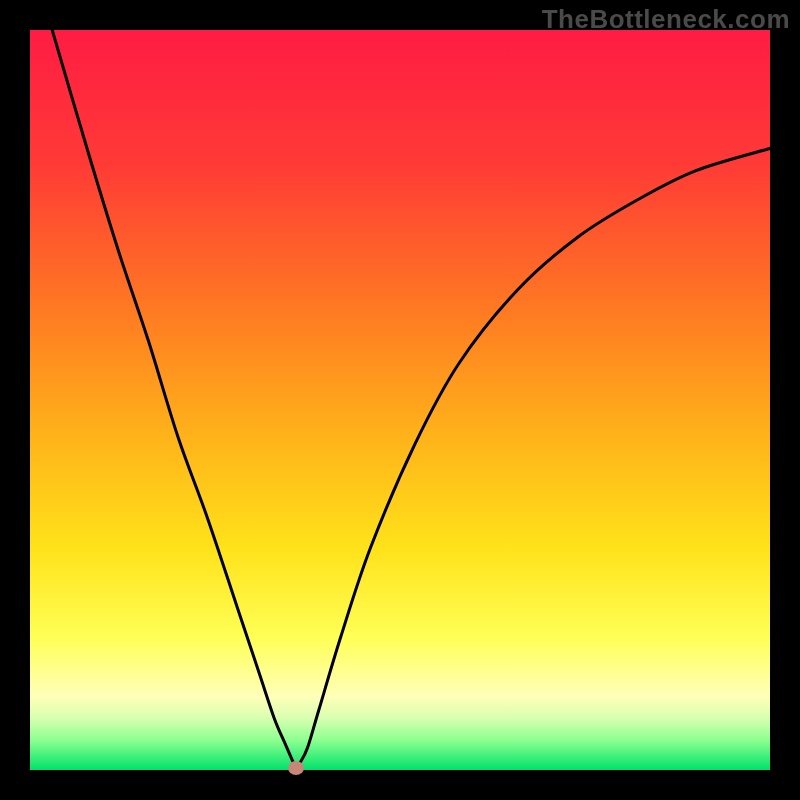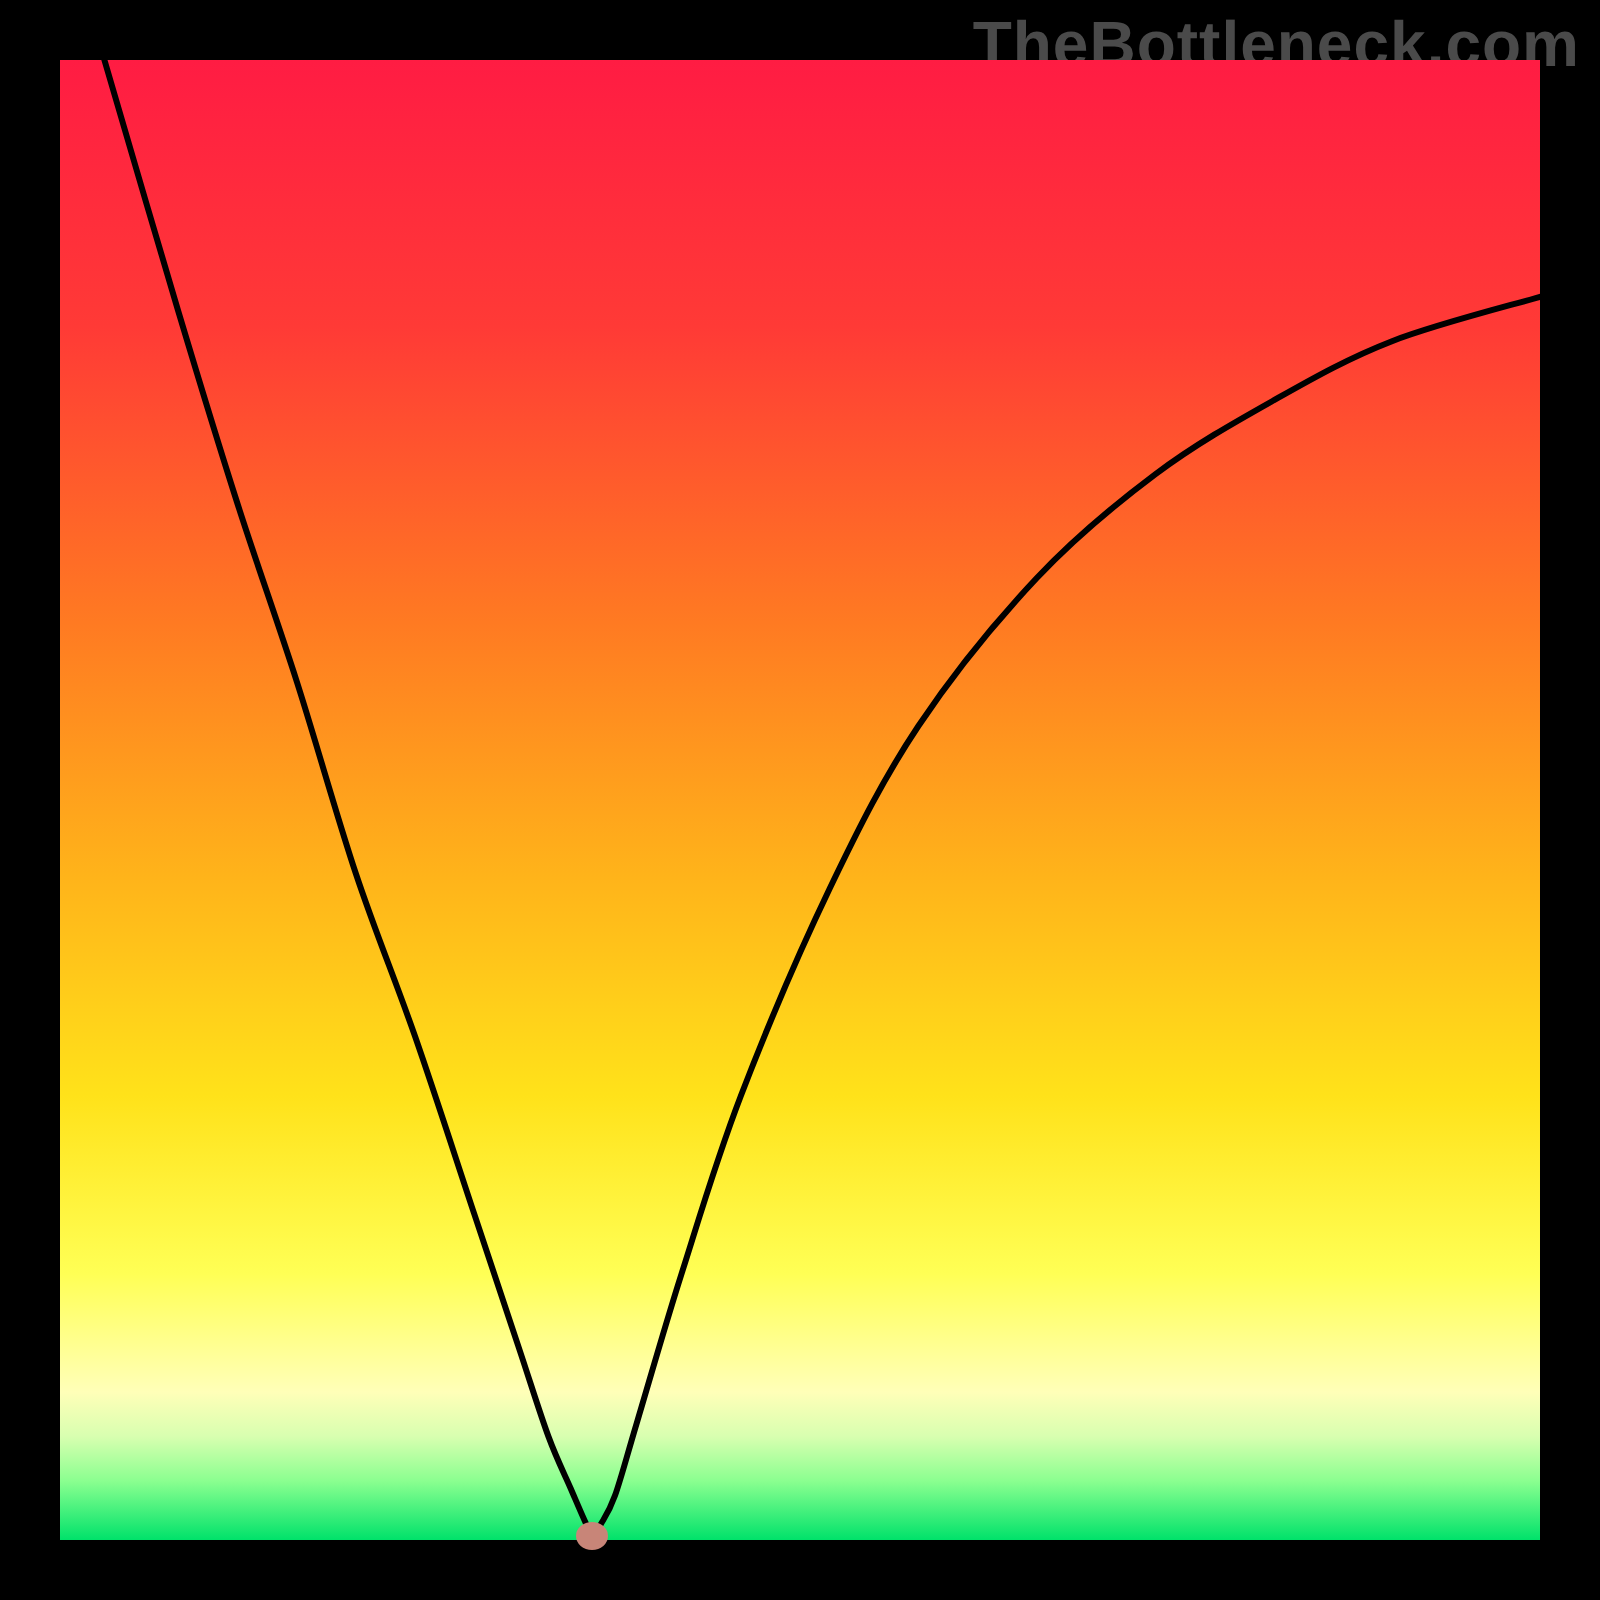--- a/index.html
+++ b/index.html
@@ -15,21 +15,21 @@
     position: relative;
     width: 800px;
     height: 800px;
     background: #000;
   }
   .watermark {
     position: absolute;
     top: 4px;
     right: 10px;
     color: #4a4a4a;
-    font-size: 32px;
+    font-size: 26px;
     font-weight: 600;
     letter-spacing: 0.5px;
     user-select: none;
   }
   .plot {
     position: absolute;
     left: 30px;
     top: 30px;
     width: 740px;
     height: 740px;

